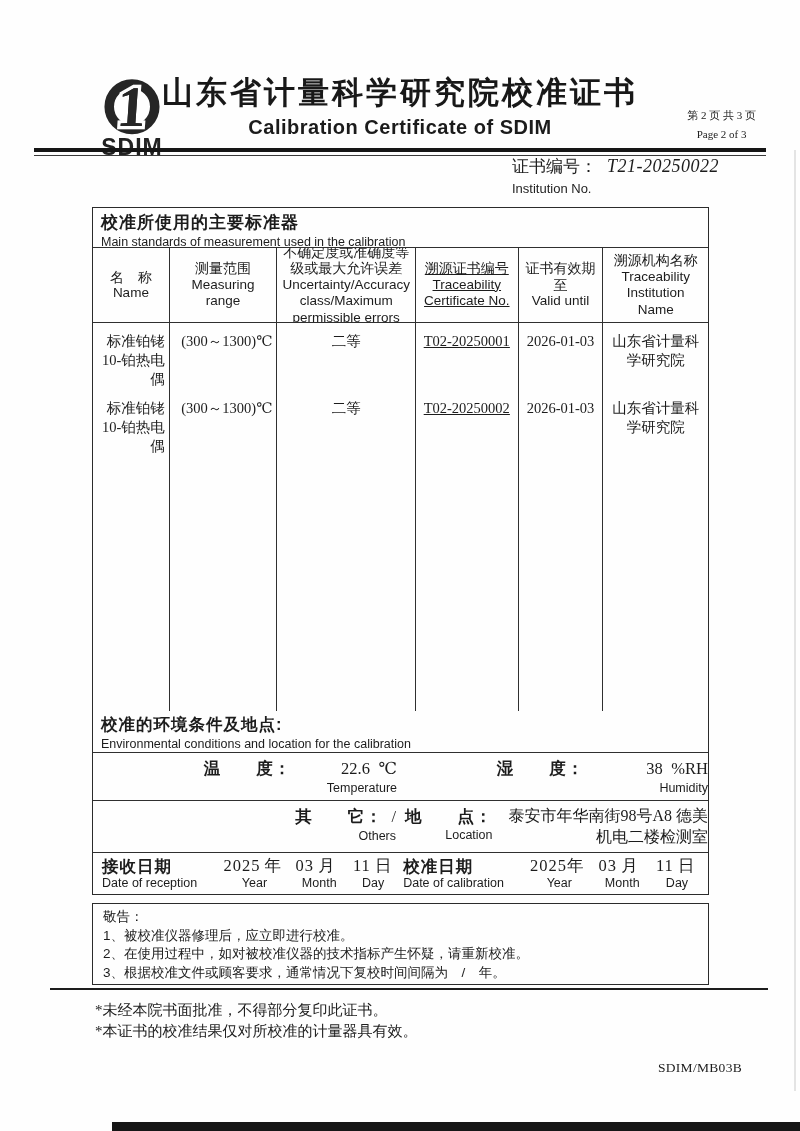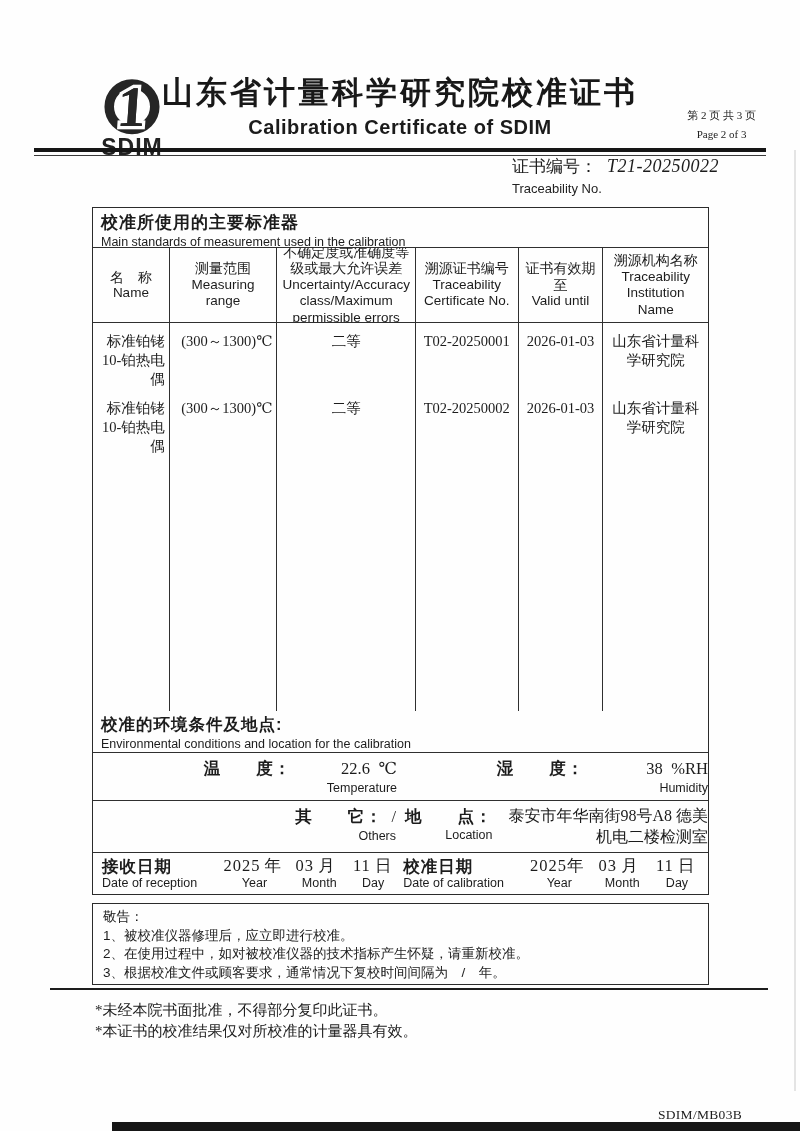--- a/index.html
+++ b/index.html
@@ -39,21 +39,21 @@
   .hdr-cell{box-sizing:border-box;border-right:1px solid #2f2f2f;
     display:flex;flex-direction:column;justify-content:center;align-items:center;
     text-align:center;padding:2px 4px;font-size:13.5px;line-height:16.5px;}
   .hdr-cell:last-child{border-right:none;}
   .hdr-cell .cn{font-size:14px;}
   .body-row{height:388px;display:flex;}
   .body-cell{box-sizing:border-box;border-right:1px solid #2f2f2f;padding-top:9px;
     font-size:14.5px;line-height:19px;}
   .body-cell:last-child{border-right:none;}
   .entry{height:67px;overflow:hidden;}
-  .c0{width:77px;}.c1{width:108px;}.c2{width:139px;}.c3{width:103px;}.c4{width:85px;}.c5{width:105px;}
+  .c0{width:77px;}.c1{width:108px;}.c2{width:139px;}.c3{width:103px;text-decoration:underline;}.c4{width:85px;}.c5{width:105px;}
   .al{text-align:right;padding-left:6px;padding-right:4px;}
   .ac{text-align:center;padding-left:3px;padding-right:3px;}
 
   .env-title{height:42px;padding:3px 8px 0 8px;}
   .env-title .cn{font-size:16.5px;font-weight:600;letter-spacing:1px;}
   .env-title .en{font-size:12.5px;margin-top:1px;}
 
   .env-row{display:flex;}
   .env-row .half{box-sizing:border-box;padding:4px 0 0 9px;text-align:right;}
   .half.l{width:305px;}
@@ -77,21 +77,21 @@
   .dlabel .bot{text-align:left;}
 
   
   .notes-box{position:absolute;left:92px;top:903px;width:617px;height:82px;
     border:1.5px solid #2b2b2b;box-sizing:border-box;padding:4px 10px;
     font-size:13.5px;line-height:18.5px;}
 
   
   .footer-rule{position:absolute;left:50px;width:718px;top:988px;border-top:2.5px solid #1d1d1d;}
   .footnotes{position:absolute;left:95px;top:1000px;font-size:15px;line-height:21px;color:#202020;}
-  .form-code{position:absolute;right:58px;top:1060px;font-size:13.5px;letter-spacing:.3px;margin-top:47px;}
+  .form-code{position:absolute;right:58px;top:1060px;font-size:13.5px;letter-spacing:.3px;}
   .scan-bar{position:absolute;left:112px;right:0;bottom:0;height:9px;background:#161616;}
   .scan-edge{position:absolute;right:4px;top:150px;bottom:40px;width:2px;background:rgba(0,0,0,.10);}
 </style>
 </head>
 <body>
 
 <div class="page">
 
   <div class="logo">
     <span>
@@ -111,21 +111,21 @@
     <div>第 2 页 共 3 页</div>
     <div>Page 2 of  3</div>
   </div>
 
   <div class="header-rule"></div>
 
   <div class="cert-no serif">
     <div>
       <span>证书编号：</span><span class="val">T21-20250022</span>
     </div>
-    <div class="en sans">Traceability No.</div>
+    <div class="en sans">Institution No.</div>
   </div>
 
   <div class="main-box">
 
     <div class="sec std-title">
       <div class="cn sans">校准所使用的主要标准器</div>
       <div class="en sans">Main standards of measurement used in the calibration</div>
     </div>
 
     <div class="sec hdr-row">

